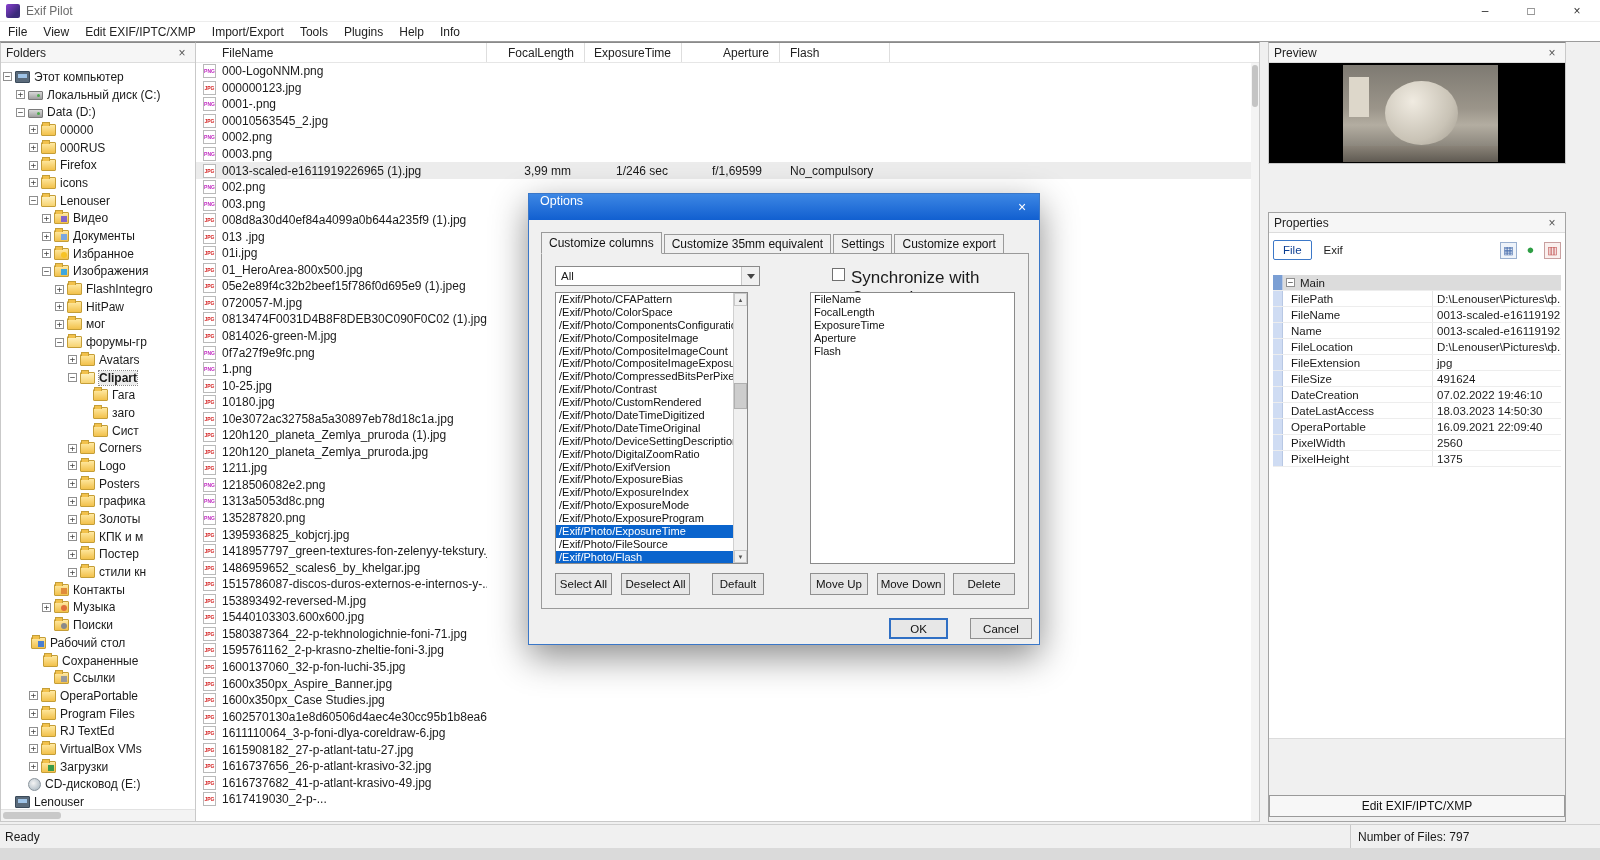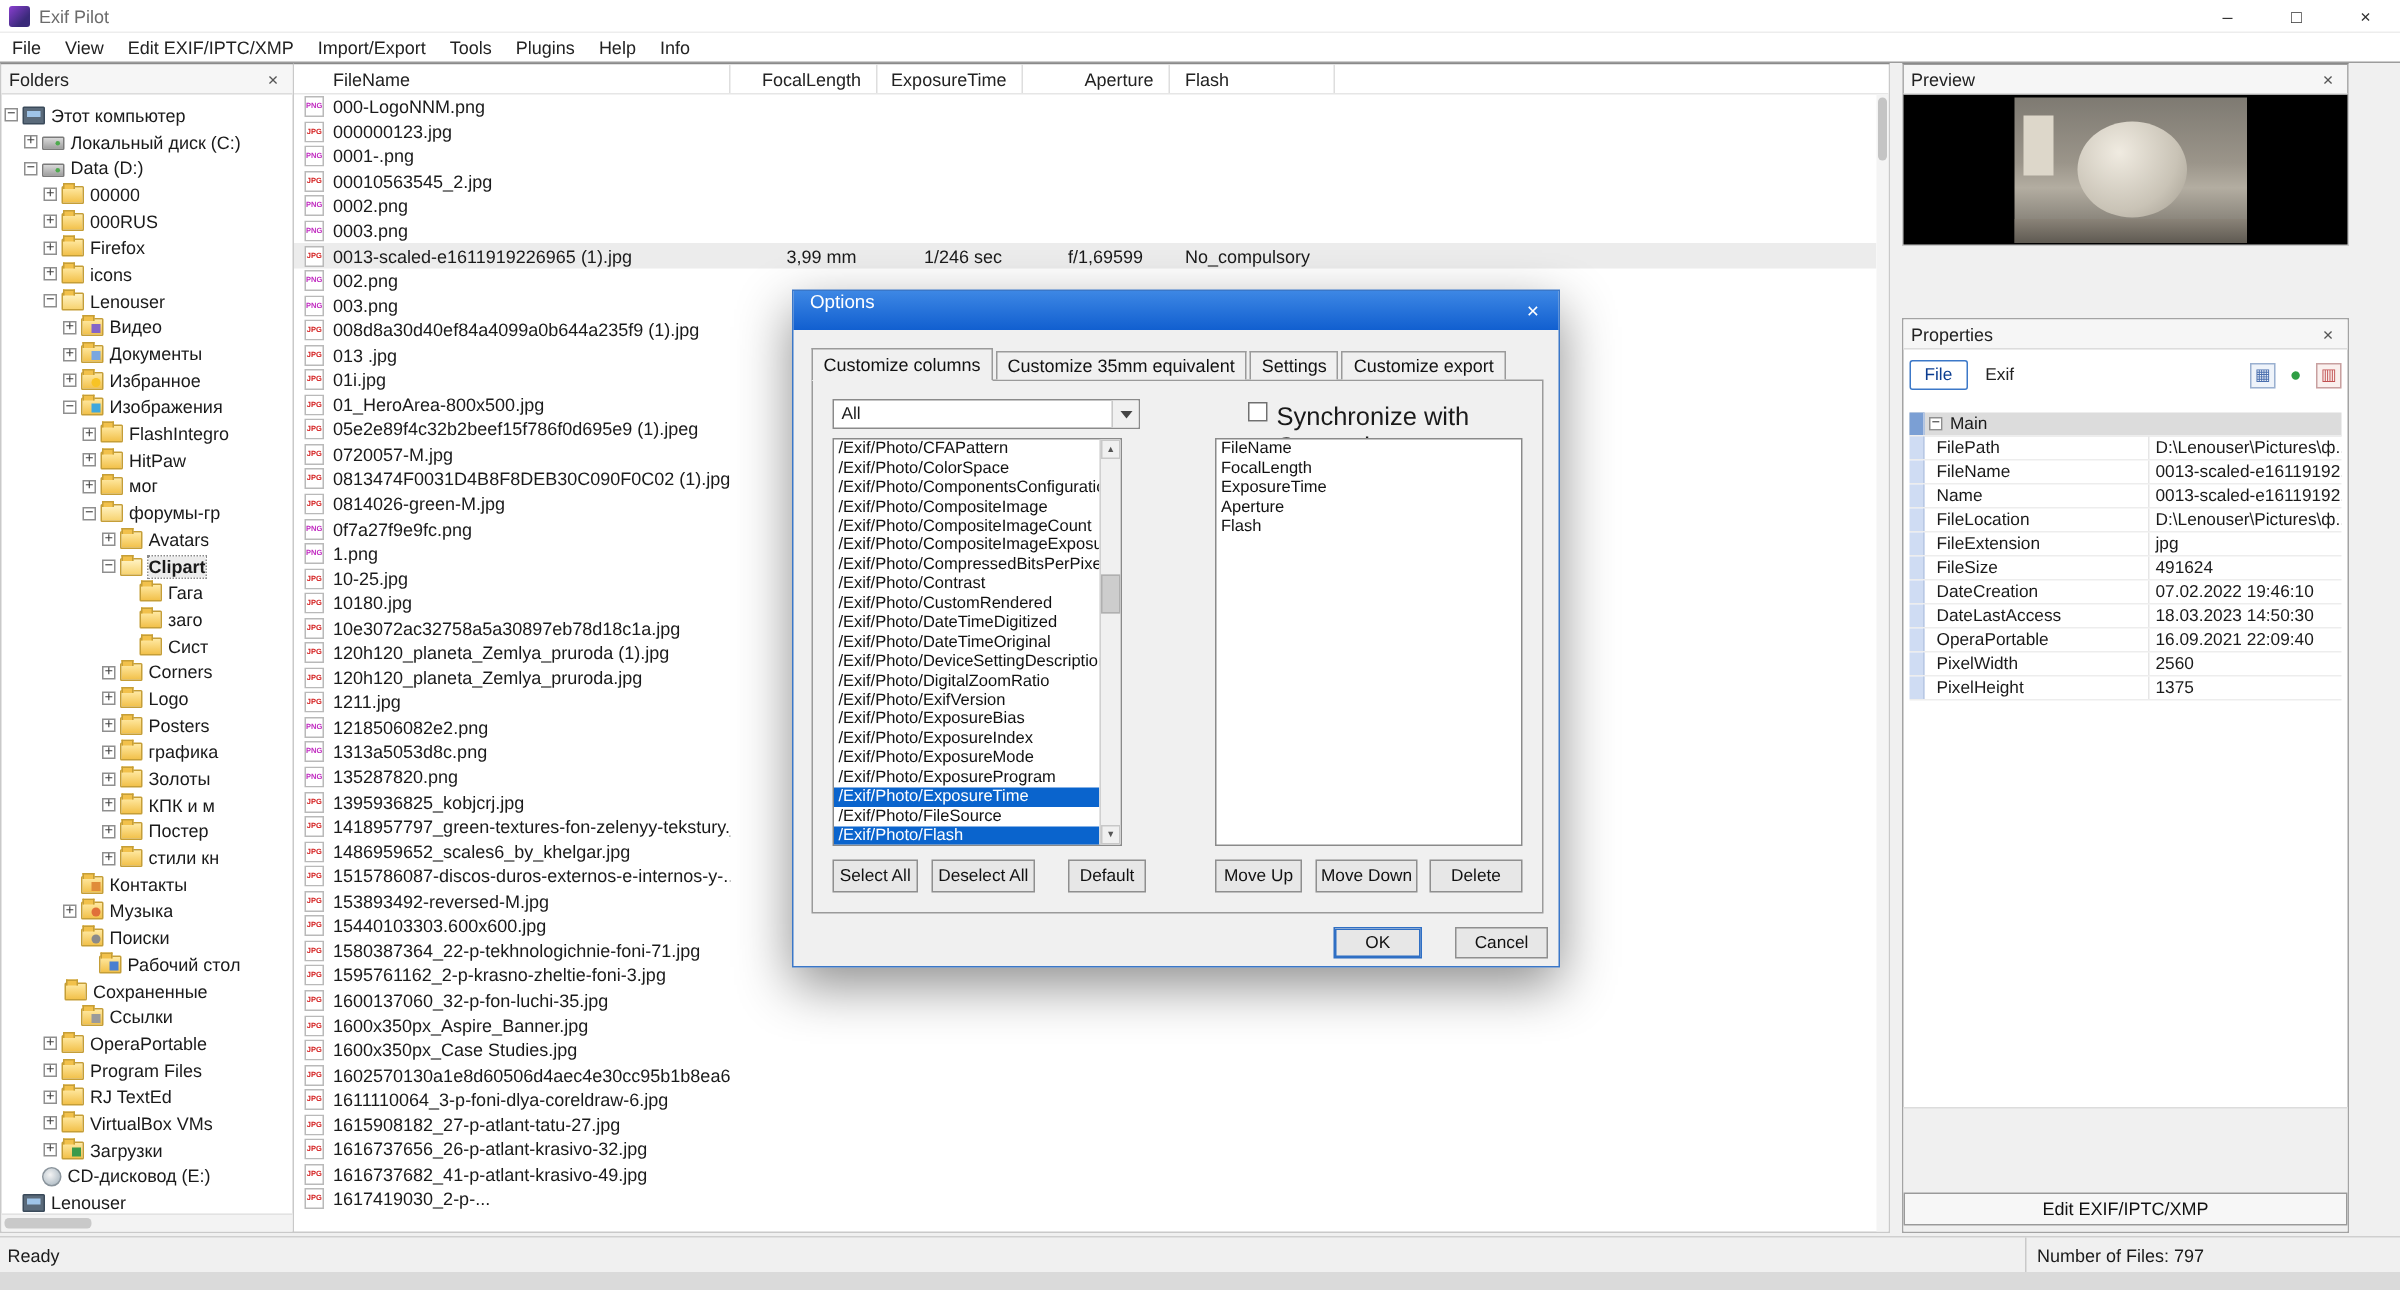--- a/index.html
+++ b/index.html
@@ -331,21 +331,21 @@
         <div class="tree-row" style="padding-left: 41px;">
           <span class="expander">+</span>
           <span class="ticon ticon-folder-music"></span>
           <span class="tree-label">Музыка</span>
         </div>
         <div class="tree-row" style="padding-left: 41px;">
           <span class="expander novis"></span>
           <span class="ticon ticon-folder-search"></span>
           <span class="tree-label">Поиски</span>
         </div>
-        <div class="tree-row" style="padding-left: 53px;">
+        <div class="tree-row" style="padding-left: 18px;">
           <span class="expander novis"></span>
           <span class="ticon ticon-folder-desktop"></span>
           <span class="tree-label">Рабочий стол</span>
         </div>
         <div class="tree-row" style="padding-left: 30px;">
           <span class="expander novis"></span>
           <span class="ticon ticon-folder"></span>
           <span class="tree-label">Сохраненные</span>
         </div>
         <div class="tree-row" style="padding-left: 41px;">

